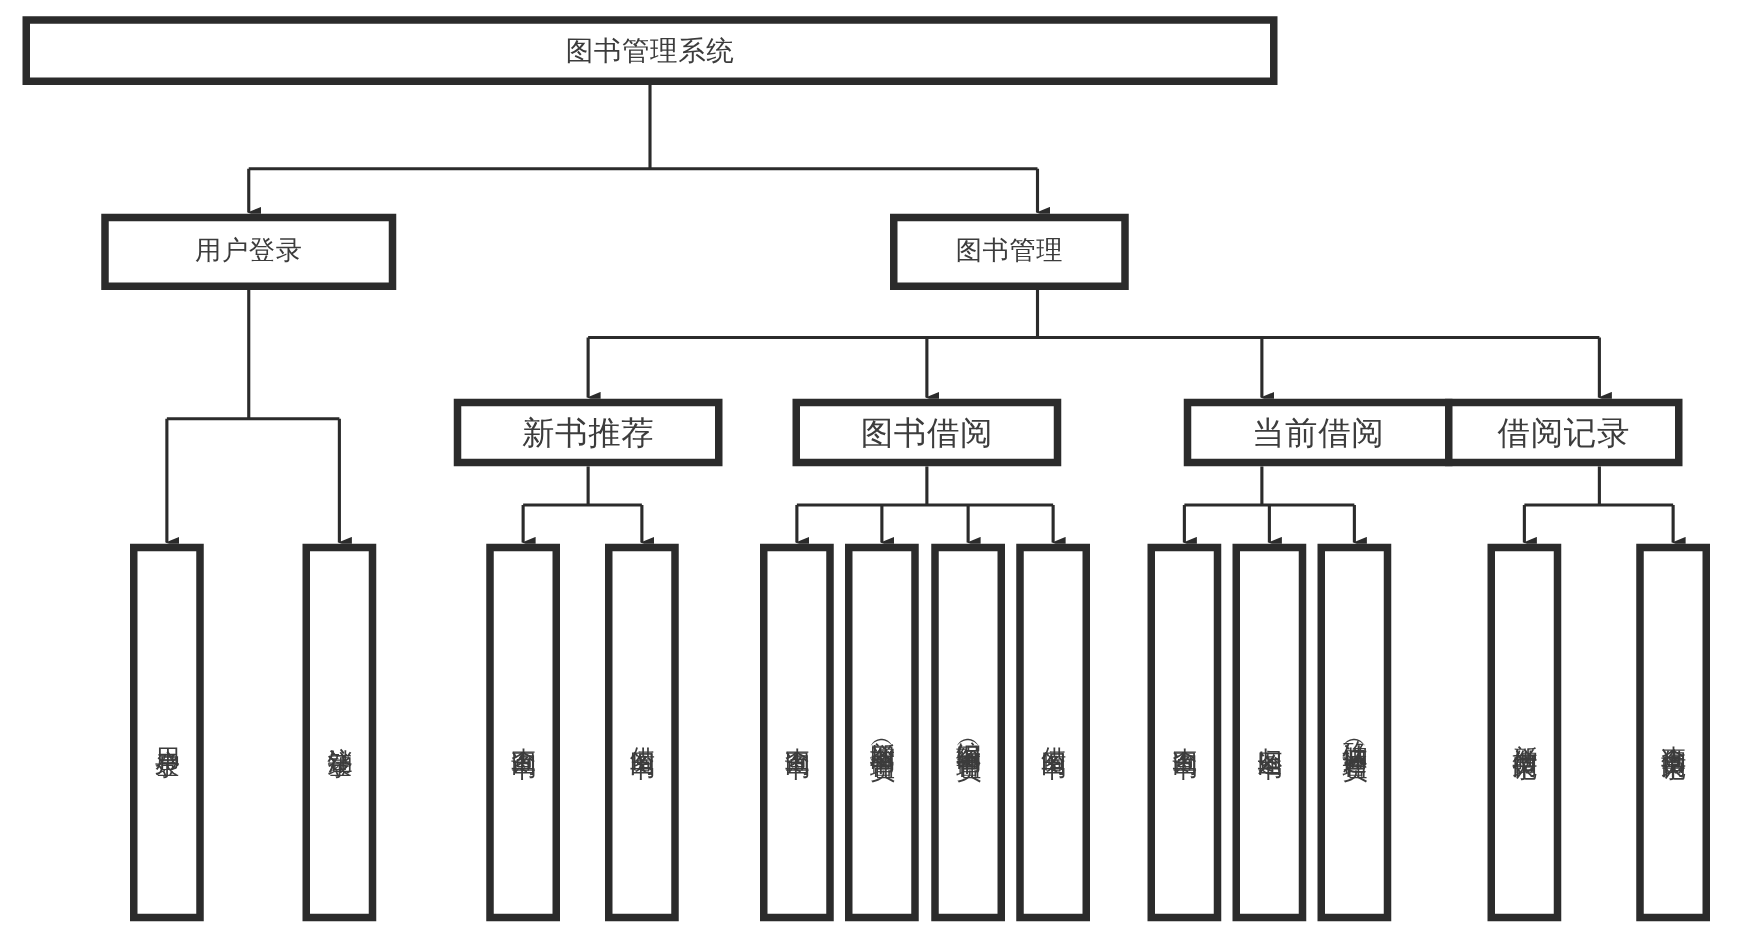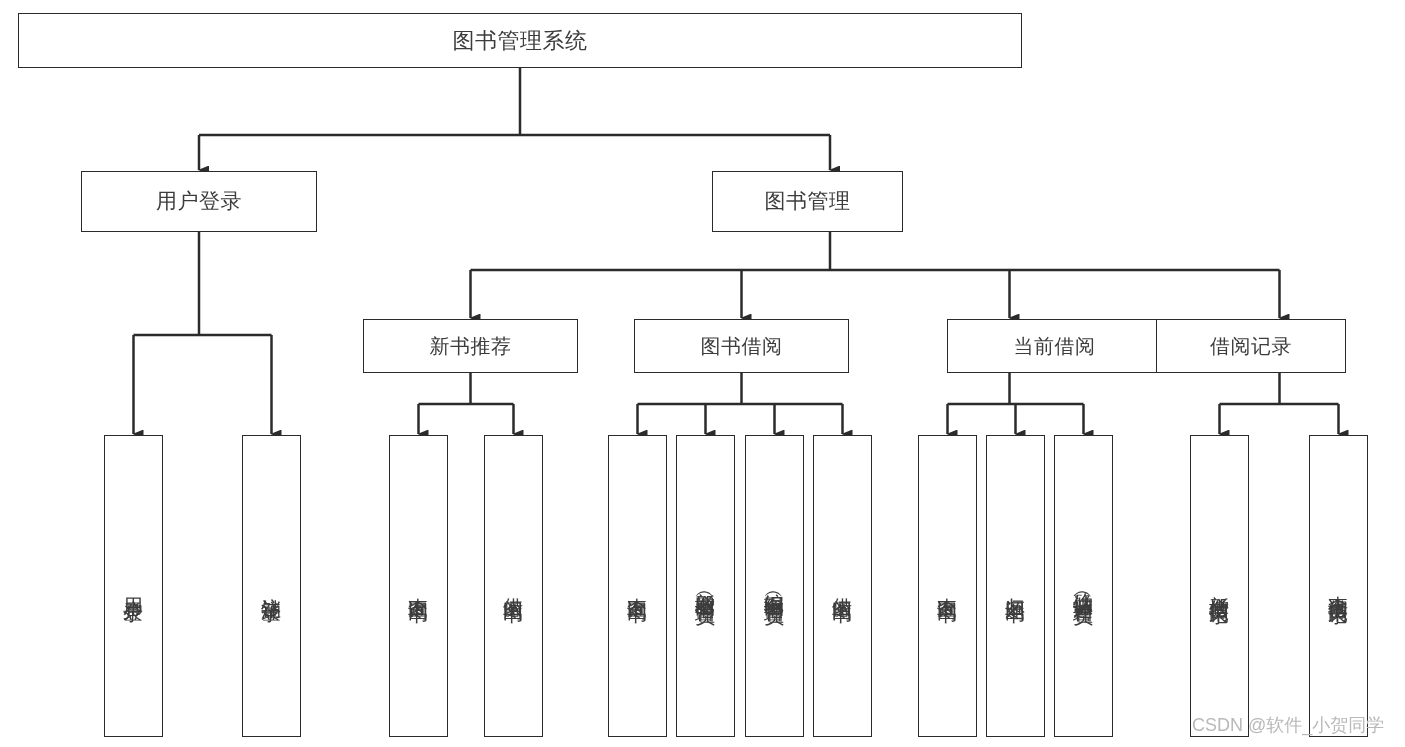--- a/index.html
+++ b/index.html
@@ -23,38 +23,38 @@
     position: absolute;
     left: 0;
     top: 0;
     width: 1405px;
     height: 747px;
   }
   .node {
     position: absolute;
     box-sizing: border-box;
     background: #ffffff;
-    border: 1px solid #3b82f6;
+    border: 6px solid #3b82f6;
     display: flex;
     align-items: center;
     justify-content: center;
   }
   .node-label {
     color: #3c3c3c;
     font-size: 21px;
     line-height: 1.25;
     letter-spacing: 0.5px;
     white-space: nowrap;
     text-align: center;
     font-family: "Liberation Sans", "DejaVu Sans", sans-serif;
   }
   
   .node.level-0 .node-label { font-size: 22px; }
   .node.level-1 .node-label { font-size: 21px; }
-  .node.level-2 .node-label { font-size: 20px; }
+  .node.level-2 .node-label { font-size: 26px; }
   
   .node.vertical {
     align-items: center;
     justify-content: center;
   }
   .node.vertical .node-label {
     writing-mode: vertical-rl;
     text-orientation: upright;
     font-size: 20px;
     line-height: 1.3;
@@ -174,14 +174,13 @@
         <span class="node-label" style="color: rgb(60, 60, 60);">确认归还（管理员）</span>
       </div>
       <div class="node level-3 vertical" style="left: 1190px; top: 435px; width: 59px; height: 302px; border-color: rgb(43, 43, 43);">
         <span class="node-label" style="color: rgb(60, 60, 60);">新增借阅记录</span>
       </div>
       <div class="node level-3 vertical" style="left: 1309px; top: 435px; width: 59px; height: 302px; border-color: rgb(43, 43, 43);">
         <span class="node-label" style="color: rgb(60, 60, 60);">查询借阅记录</span>
       </div>
     </div>
 
-  <div class="watermark" style="left: 1192px; top: 713px; color: rgb(185, 185, 185);">CSDN @软件_小贺同学</div>
 </div>
 
 </body></html>

